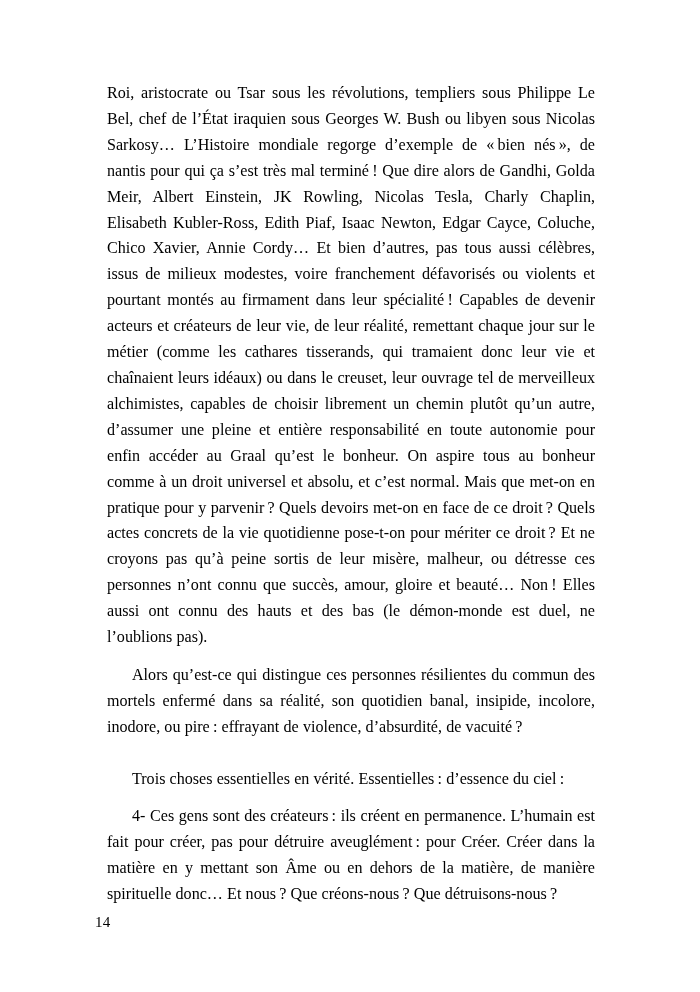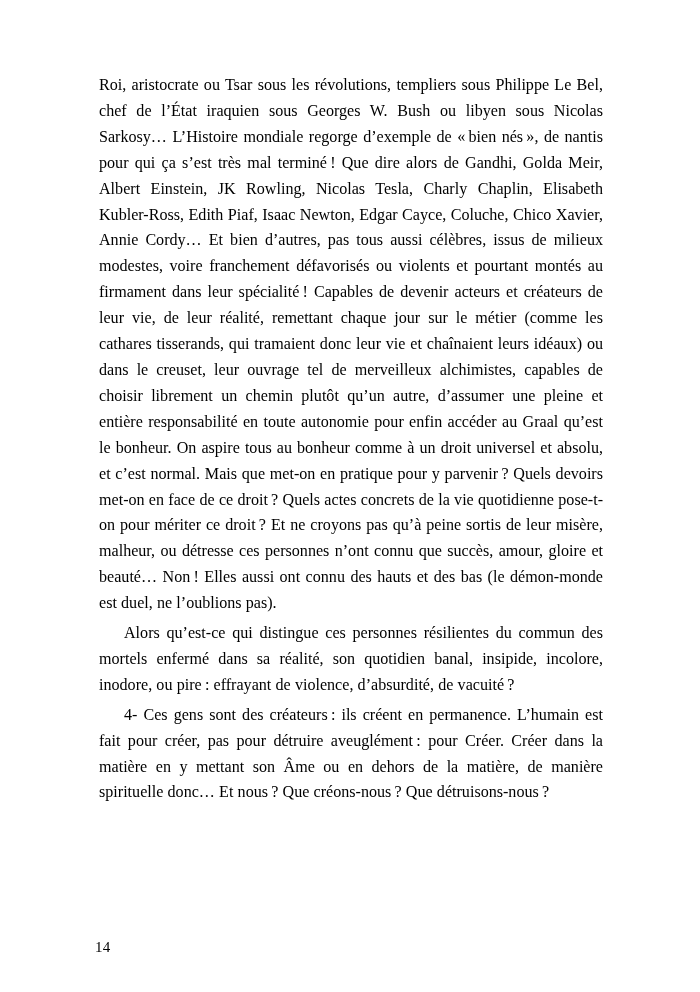--- a/index.html
+++ b/index.html
@@ -24,21 +24,21 @@
     background: #ffffff;
     overflow: hidden;
   }
   .text-block {
     position: absolute;
     left: 95px;
     top: 68px;
     width: 512px;
   }
   .para {
-    margin: 4px;
+    margin: 12px;
     font-size: 16.1px;
     line-height: 25.9px;
     text-align: justify;
     text-justify: inter-word;
     hyphens: manual;
     -webkit-hyphens: manual;
     word-spacing: 0.01em;
   }
   .para.indent {
     text-indent: 25px;
@@ -47,34 +47,34 @@
     margin-top: 25.9px;
   }
   .page-number {
     position: absolute;
     left: 95px;
     top: 912px;
     font-size: 15px;
     line-height: 20px;
     text-align: center;
     letter-spacing: 0.02em;
-    margin-top: 25px;
   }
 </style>
 </head>
 <body>
 
 <div class="page">
 
   <div class="text-block">
 
     <p class="para">Roi, aristocrate ou Tsar sous les révolutions, templiers sous Philippe Le Bel, chef de l’État iraquien sous Georges W. Bush ou libyen sous Nicolas Sarkosy… L’Histoire mondiale regorge d’exemple de « bien nés », de nantis pour qui ça s’est très mal terminé ! Que dire alors de Gandhi, Golda Meir, Albert Einstein, JK Rowling, Nicolas Tesla, Charly Chaplin, Elisabeth Kubler-Ross, Edith Piaf, Isaac Newton, Edgar Cayce, Coluche, Chico Xavier, Annie Cordy… Et bien d’autres, pas tous aussi célèbres, issus de milieux modestes, voire franchement défavorisés ou violents et pourtant montés au firmament dans leur spécialité ! Capables de devenir acteurs et créateurs de leur vie, de leur réalité, remettant chaque jour sur le métier (comme les cathares tisserands, qui tramaient donc leur vie et chaînaient leurs idéaux) ou dans le creuset, leur ouvrage tel de merveilleux alchimistes, capables de choisir librement un chemin plutôt qu’un autre, d’assumer une pleine et entière responsabilité en toute autonomie pour enfin accéder au Graal qu’est le bonheur. On aspire tous au bonheur comme à un droit universel et absolu, et c’est normal. Mais que met-on en pratique pour y parvenir ? Quels devoirs met-on en face de ce droit ? Quels actes concrets de la vie quotidienne pose-t-on pour mériter ce droit ? Et ne croyons pas qu’à peine sortis de leur misère, malheur, ou détresse ces personnes n’ont connu que succès, amour, gloire et beauté… Non ! Elles aussi ont connu des hauts et des bas (le démon-monde est duel, ne l’oublions pas).</p>
 
     <p class="para indent">Alors qu’est-ce qui distingue ces personnes résilientes du commun des mortels enfermé dans sa réalité, son quotidien banal, insipide, incolore, inodore, ou pire : effrayant de violence, d’absurdité, de vacuité ?</p>
 
+    <p class="para indent gap-before">Trois choses essentielles en vérité. Essentielles : d’essence du ciel :</p>
 
     <p class="para indent">4- Ces gens sont des créateurs : ils créent en permanence. L’humain est fait pour créer, pas pour détruire aveuglément : pour Créer. Créer dans la matière en y mettant son Âme ou en dehors de la matière, de manière spirituelle donc… Et nous ? Que créons-nous ? Que détruisons-nous ?</p>
 
   </div>
 
   <div class="page-number">14</div>
 
 </div>
 
 </body></html>

